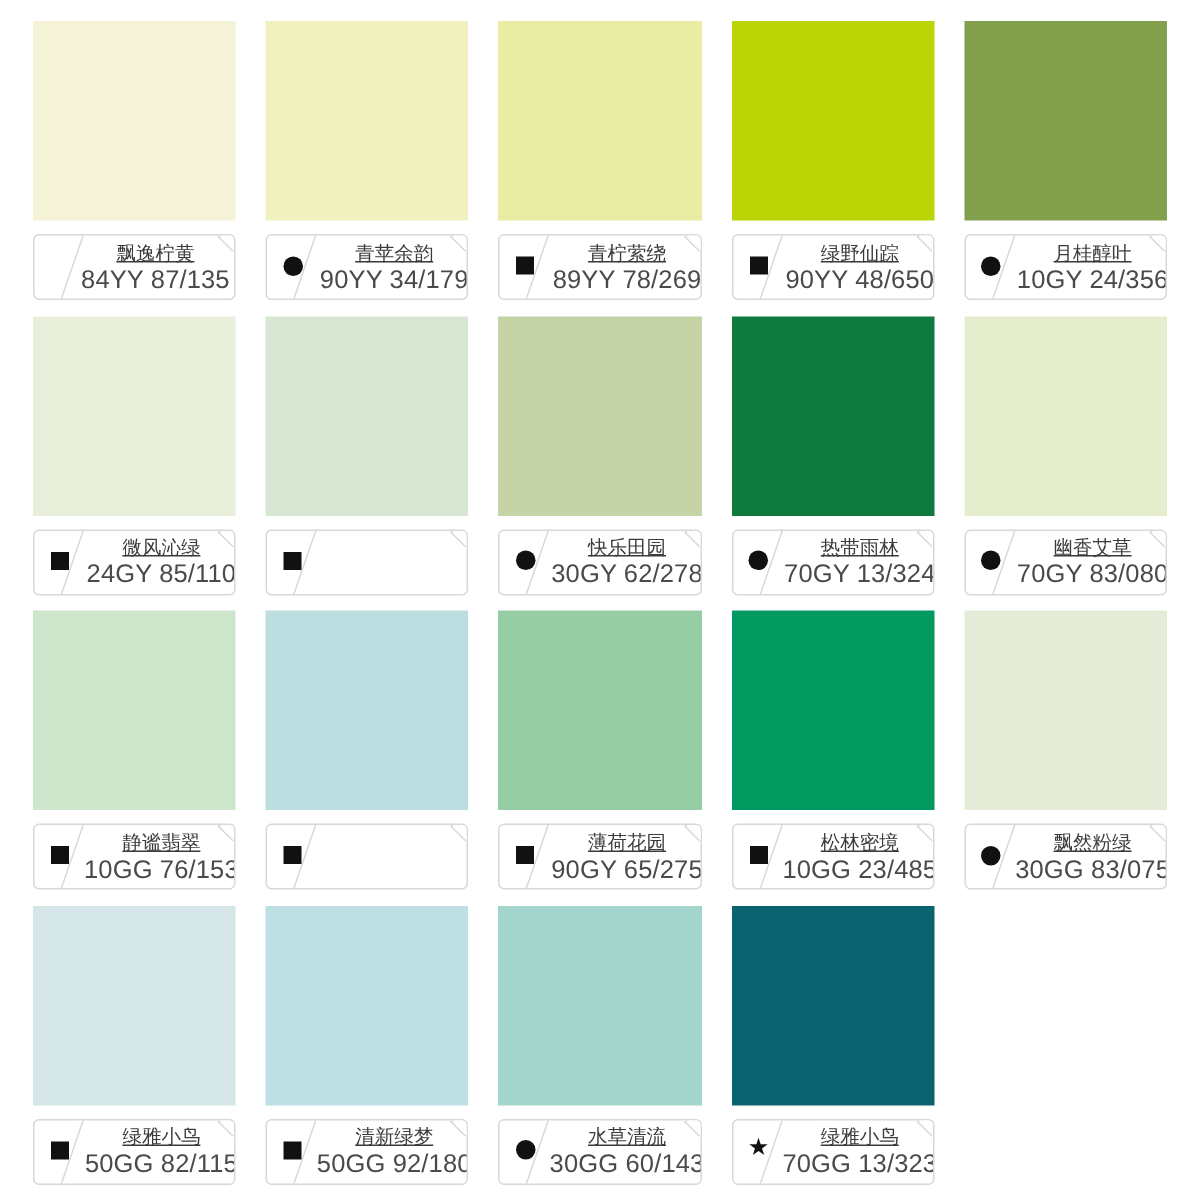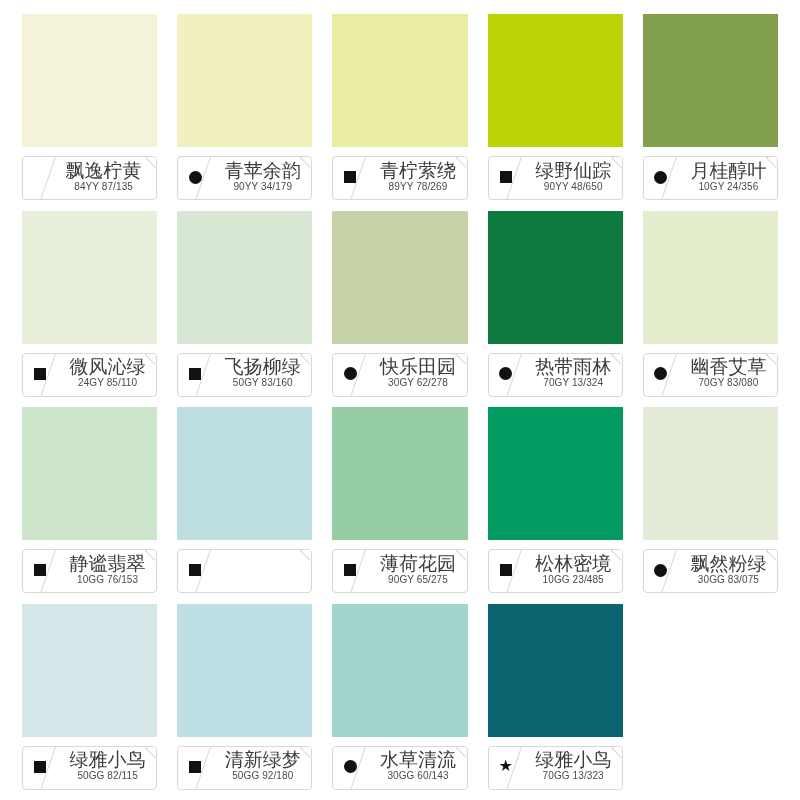--- a/index.html
+++ b/index.html
@@ -120,28 +120,29 @@
     right: 2px;
     top: 0;
     height: 100%;
     display: flex;
     flex-direction: column;
     align-items: center;
     justify-content: center;
     text-align: center;
   }
   .color-name {
-    font-size: 19px;
+    font-size: 13px;
     color: #3b3b3b;
     line-height: 16px;
     white-space: nowrap;
     font-family: "DejaVu Sans", "Liberation Sans", sans-serif;
+    text-decoration: underline;
   }
   .color-code {
-    font-size: 10px;
+    font-size: 17px;
     color: #4a4a4a;
     line-height: 17px;
     letter-spacing: 0.1px;
     white-space: nowrap;
     font-family: "Liberation Sans", "DejaVu Sans", sans-serif;
   }
   
   .label-card.no-icon .label-text {
     left: 30px;
   }
@@ -235,24 +236,20 @@
       </div>
     </div>
     <div class="swatch-cell">
       <div class="swatch-chip" style="background: rgb(216, 231, 212);"></div>
       <div class="label-card">
         <div class="corner-fold"></div>
         <div class="diag-divider"></div>
         <div class="icon-box">
           <span class="glyph glyph-square"></span>
         </div>
-        <div class="label-text">
-          <div class="color-name">飞扬柳绿</div>
-          <div class="color-code">50GY 83/160</div>
-        </div>
       </div>
     </div>
     <div class="swatch-cell">
       <div class="swatch-chip" style="background: rgb(198, 211, 167);"></div>
       <div class="label-card">
         <div class="corner-fold"></div>
         <div class="diag-divider"></div>
         <div class="icon-box">
           <span class="glyph glyph-circle"></span>
         </div>

